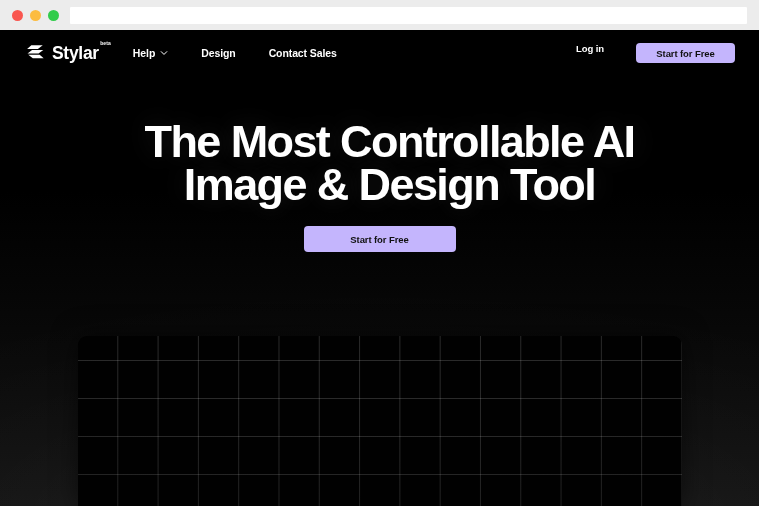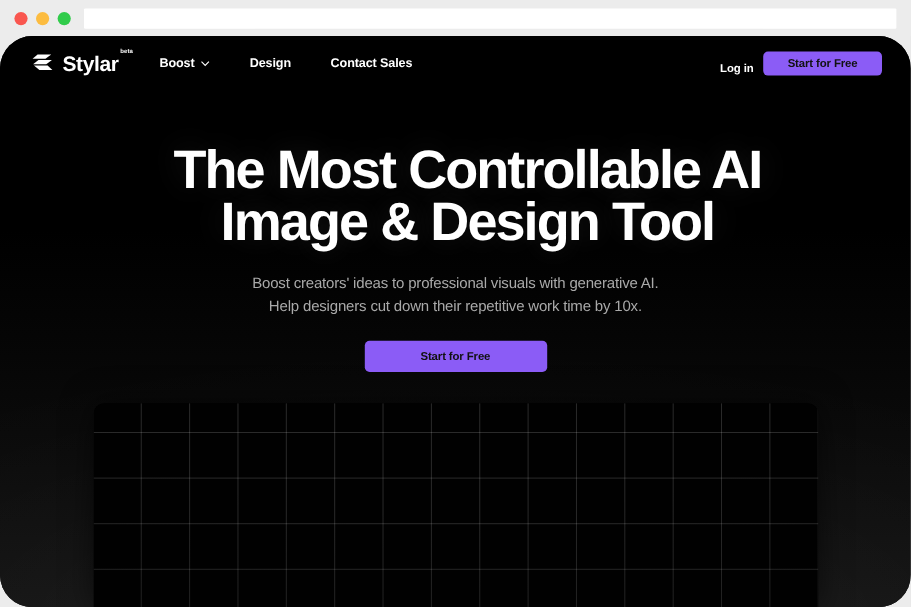--- a/index.html
+++ b/index.html
@@ -58,21 +58,20 @@
   }
 
   
   .page {
     position: absolute;
     top: 30px; left: 0;
     width: 759px;
     height: 476px;
     overflow: hidden;
     background: #000000;
-    border-radius: 27px;
   }
 
   .hero-bg {
     position: absolute;
     inset: 0;
     background:
       radial-gradient(120% 70% at 50% 104%, rgba(255,255,255,0.055) 0%, rgba(255,255,255,0.016) 42%, rgba(0,0,0,0) 72%),
       linear-gradient(180deg, #000000 0%, #000000 34%, #060606 56%, #0c0c0c 76%, #141414 100%);
   }
 
@@ -144,33 +143,33 @@
   .chev {
     width: 8px;
     height: 8px;
     display: inline-block;
     flex-shrink: 0;
   }
 
   .nav-right {
     margin-left: auto;
     display: flex;
-    align-items: flex-end;
-    gap: 8px;
+    align-items: flex-start;
+    gap: 32px;
   }
   .login-link {
     color: #ffffff;
     font-size: 9.5px;
     font-weight: bold;
     letter-spacing: -0.1px;
     cursor: pointer;
     white-space: nowrap;
   }
   .btn-yellow {
-    background: #8b5cf6;
+    background: #c4b5fd;
     color: #111111;
     border: none;
     border-radius: 4px;
     font-family: "Liberation Sans", sans-serif;
     font-size: 9.5px;
     font-weight: bold;
     letter-spacing: -0.1px;
     cursor: pointer;
     white-space: nowrap;
   }
@@ -272,21 +271,21 @@
         </svg>
         <span class="brand-text-wrap">
           <span class="brand-name">Stylar</span>
           <span class="brand-beta">beta</span>
         </span>
       </div>
 
       <div class="nav-links">
 
         <div class="nav-item">
-          <span>Boost</span>
+          <span>Help</span>
           <svg class="chev" viewBox="0 0 10 10">
             <path d="M1.6 3.4 L5 6.8 L8.4 3.4" fill="none" stroke="#ffffff" stroke-width="1.25" stroke-linecap="square"></path>
           </svg>
         </div>
 
 
         <div class="nav-item">
           <span>Design</span>
         </div>
 
@@ -301,24 +300,20 @@
         <button class="btn-yellow btn-nav-cta">Start for Free</button>
       </div>
 
     </nav>
 
     <div class="hero">
       <h1 class="hero-title">
         <span>The Most Controllable AI</span>
         <span class="line2">Image &amp; Design Tool</span>
       </h1>
-      <p class="hero-sub">
-        <span>Boost creators' ideas to professional visuals with generative AI.</span>
-        <span class="sub2">Help designers cut down their repetitive work time by 10x.</span>
-      </p>
       <button class="btn-yellow btn-hero-cta">Start for Free</button>
     </div>
 
     <div class="grid-panel">
       <div class="grid-lines"></div>
       <div class="grid-fade"></div>
     </div>
 
   </div>
 </div>

